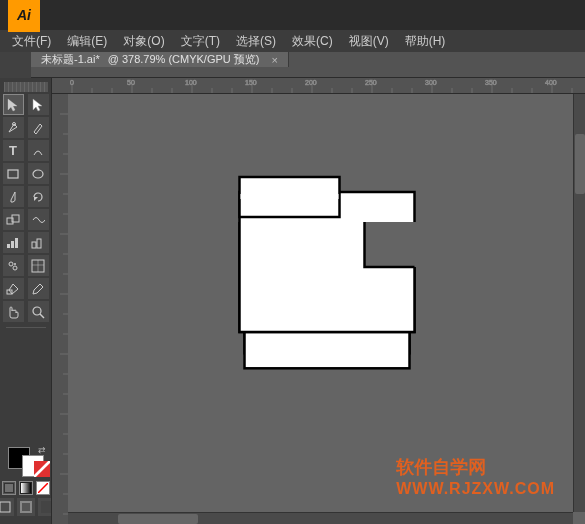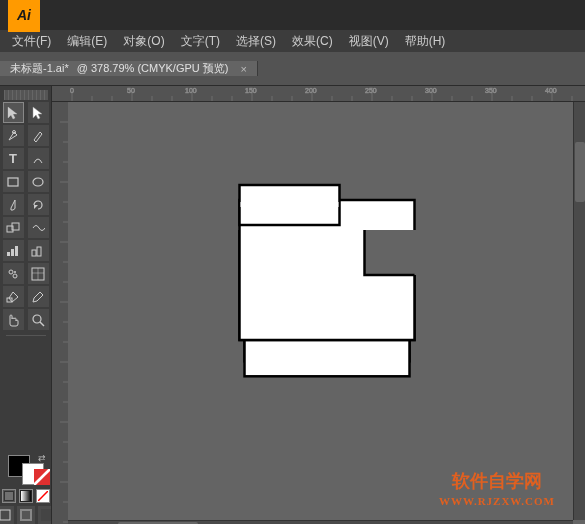--- a/index.html
+++ b/index.html
@@ -46,25 +46,26 @@
       font-size: 12px;
     }
     .menu-item {
       padding: 2px 8px;
       cursor: pointer;
       white-space: nowrap;
     }
 
     
     #tab-bar {
-      height: 34px;
+      height: 26px;
       background: #535353;
       display: flex;
-      align-items: center;
+      align-items: flex-start;
       border-bottom: 1px solid #2b2b2b;
+      margin-left: 31px;
     }
     #active-tab {
       background: #646464;
       display: flex;
       align-items: center;
       padding: 0 10px;
       color: #e0e0e0;
       font-size: 11px;
       border-right: 1px solid #3a3a3a;
       gap: 8px;
@@ -240,26 +241,25 @@
     }
 
     
     #watermark {
       position: absolute;
       bottom: 24px;
       right: 30px;
       color: #e06020;
       font-size: 18px;
       font-weight: bold;
-      text-align: center;
+      text-align: left;
       line-height: 1.3;
-      font-family: Liberation Serif, serif;
     }
     #watermark-sub {
-      font-size: 11px;
+      font-size: 16px;
       color: #e06020;
       letter-spacing: 1px;
     }
 
     
     #scrollbar-h {
       position: absolute;
       bottom: 0; left: 16px; right: 12px;
       height: 12px;
       background: #4a4a4a;

